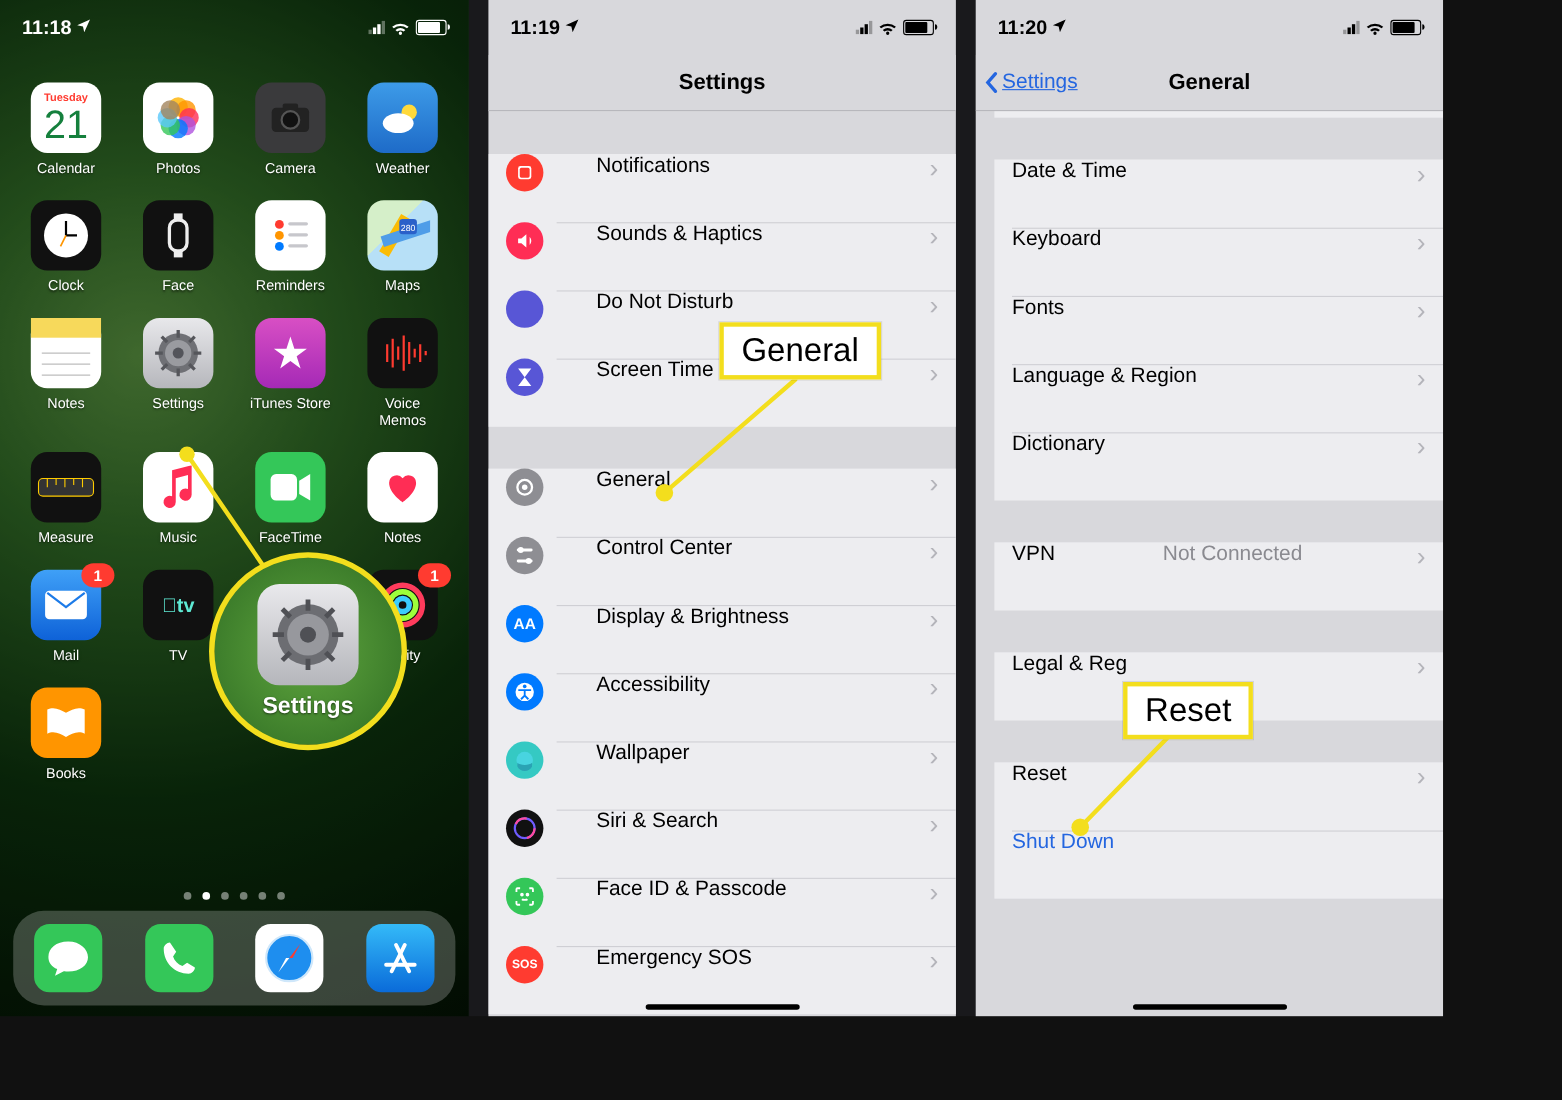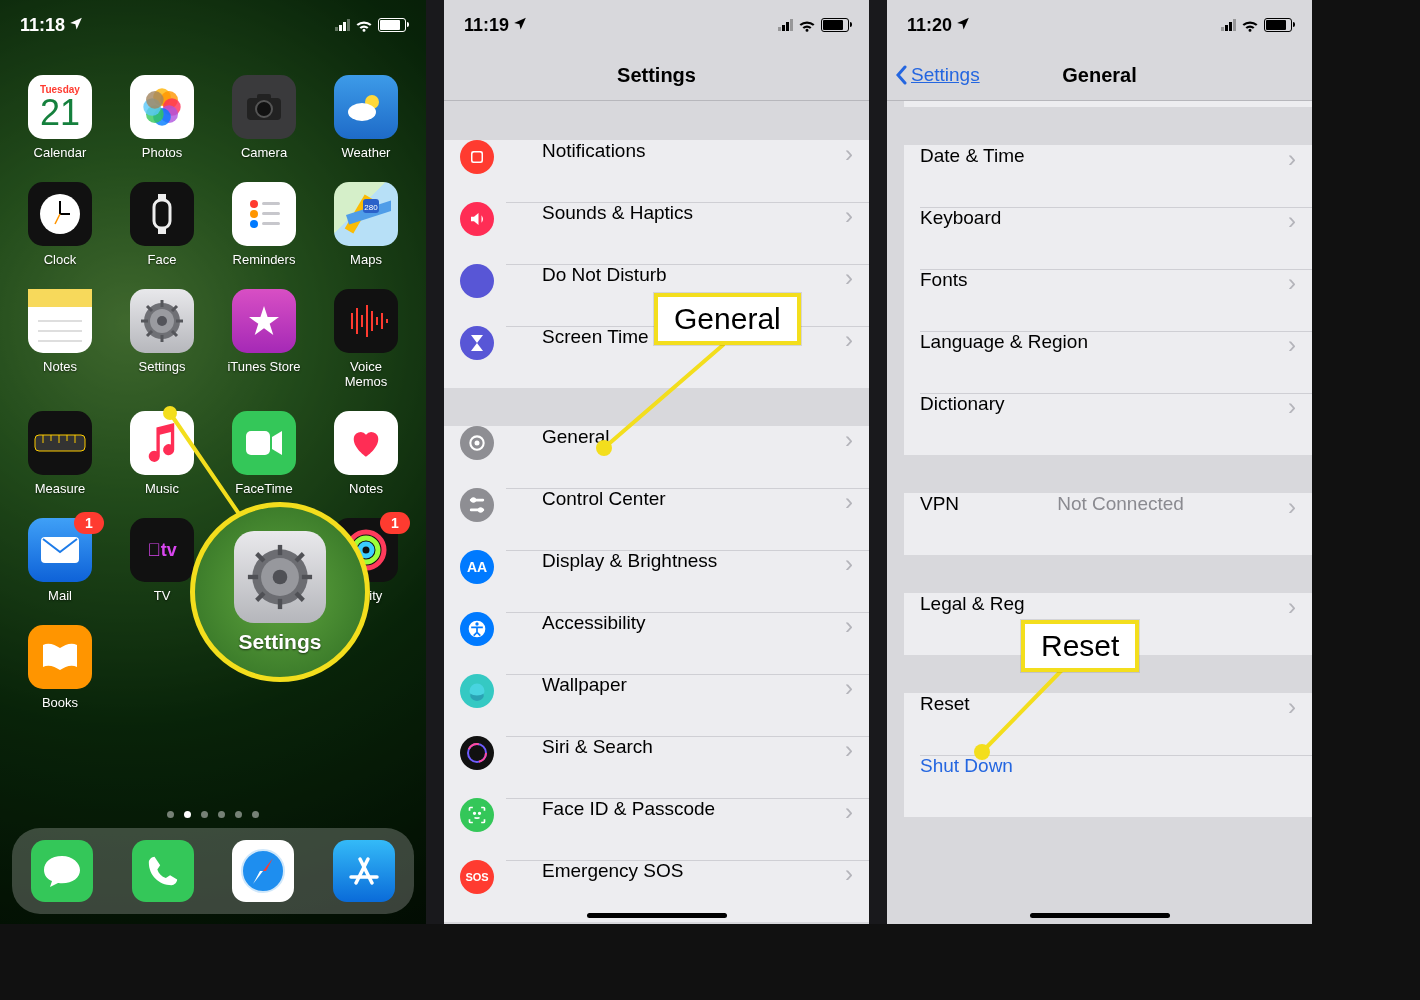--- a/index.html
+++ b/index.html
@@ -302,21 +302,21 @@
       <div class="icon" style="background:linear-gradient(#3fa0f7,#0e62d8)">
           <svg width="42" height="30">
             <rect x="2" y="2" width="38" height="26" rx="4" fill="#fff"></rect>
             <path d="M4 4l17 13L38 4" fill="none" stroke="#1d7be8" stroke-width="2"></path>
           </svg>
         </div>
       <span class="badge">1</span>
       <div class="label">Mail</div>
     </div>
     <div class="app">
-      <div class="icon" style="background:#111;color:#d946ef;font-size:18px;font-weight:600;">tv</div>
+      <div class="icon" style="background:#111;color:#5eead4;font-size:18px;font-weight:600;">tv</div>
       <div class="label">TV</div>
     </div>
     <div class="app" style="visibility:hidden">
         <div class="icon"></div>
         <div class="label"></div>
       </div>
     <div class="app">
       <div class="icon" style="background:#111">
           <svg width="46" height="46">
             <circle cx="23" cy="23" r="18" fill="none" stroke="#ff3b5c" stroke-width="5"></circle>

